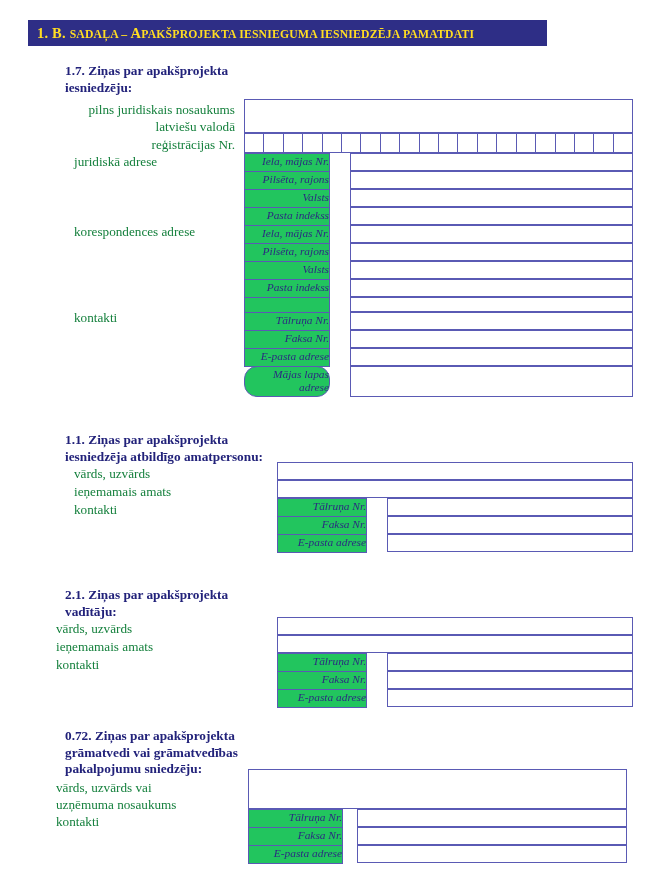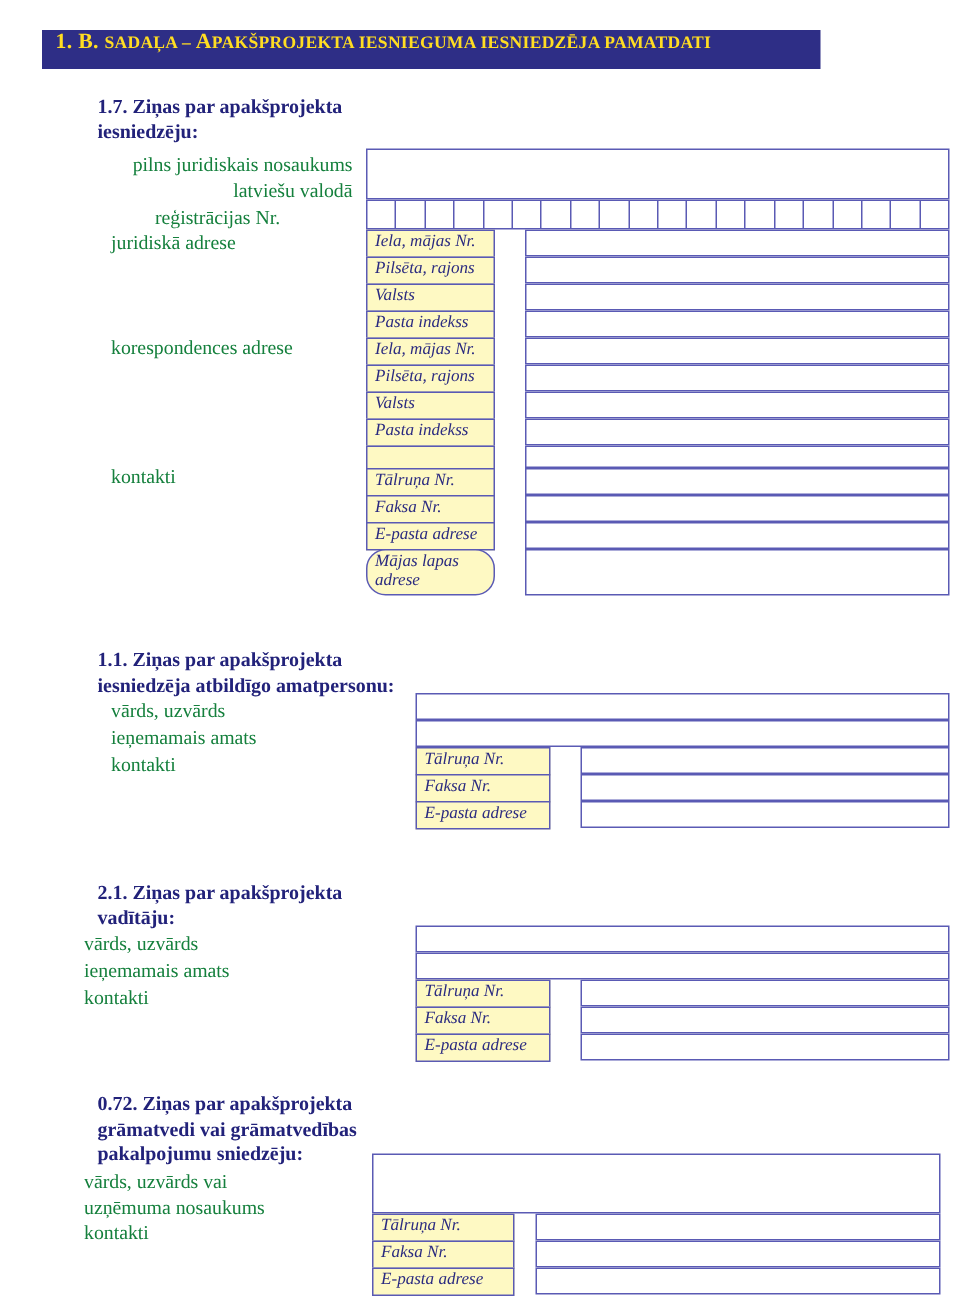--- a/index.html
+++ b/index.html
@@ -18,20 +18,21 @@
 
   
   .banner {
     position: absolute;
     left: 28px;
     top: 20px;
     width: 519px;
     height: 26px;
     background: #2e2e86;
     display: flex;
+    align-items: center;
     box-sizing: border-box;
     padding-left: 9px;
   }
   .banner-text {
     color: #ffdd22;
     font-family: "Liberation Serif", "DejaVu Serif", serif;
     font-weight: bold;
     font-size: 14.5px;
     letter-spacing: .2px;
     white-space: nowrap;
@@ -64,27 +65,28 @@
   .box {
     position: absolute;
     box-sizing: border-box;
     border: 1.4px solid #5a5ab4;
     background: #ffffff;
   }
   .italbl {
     position: absolute;
     box-sizing: border-box;
     border: 1.4px solid #5a5ab4;
-    background: #fef9c3;
+    background: #22c55e;
     font-style: italic;
     font-size: 11.4px;
     line-height: 13px;
     color: #2b2b80;
     padding: 1px 0 16px 5px;
     white-space: pre-line;
+    text-align: right;
   }
 
   
   .regstrip {
     position: absolute;
     box-sizing: border-box;
     display: flex;
     border: 1.4px solid #5a5ab4;
     background: #fff;
   }
@@ -101,21 +103,21 @@
 <div class="banner">
   <span class="banner-text"><span>1. B.</span><span>&nbsp;</span><span class="sc">SADAĻA – </span><span>A</span><span class="sc">PAKŠPROJEKTA IESNIEGUMA IESNIEDZĒJA PAMATDATI</span></span>
 </div>
 
 <div class="sec-head" style="left:33px; top:63px; width:220px;">1.7. Ziņas par apakšprojekta
 iesniedzēju:</div>
 
 <div class="lbl right" style="left:55px; top:101px; width:180px;">pilns juridiskais nosaukums
 latviešu valodā</div>
 
-<div class="lbl right" style="left:55px; top:136px; width:180px;text-align:center;">reģistrācijas Nr.</div>
+<div class="lbl right" style="left:55px; top:136px; width:180px;">reģistrācijas Nr.</div>
 
 <div class="lbl" style="left:74px; top:153px; width:180px;">juridiskā adrese</div>
 
 <div class="lbl" style="left:74px; top:223px; width:180px;">korespondences adrese</div>
 
 <div class="lbl" style="left:74px; top:309px; width:180px;">kontakti</div>
 
 <div class="box" style="left:244px; top:99px; width:389px; height:34px;"></div>
 
 <div class="regstrip" id="regstrip" style="left:244px; top:133px; width:389px; height:20px;">

